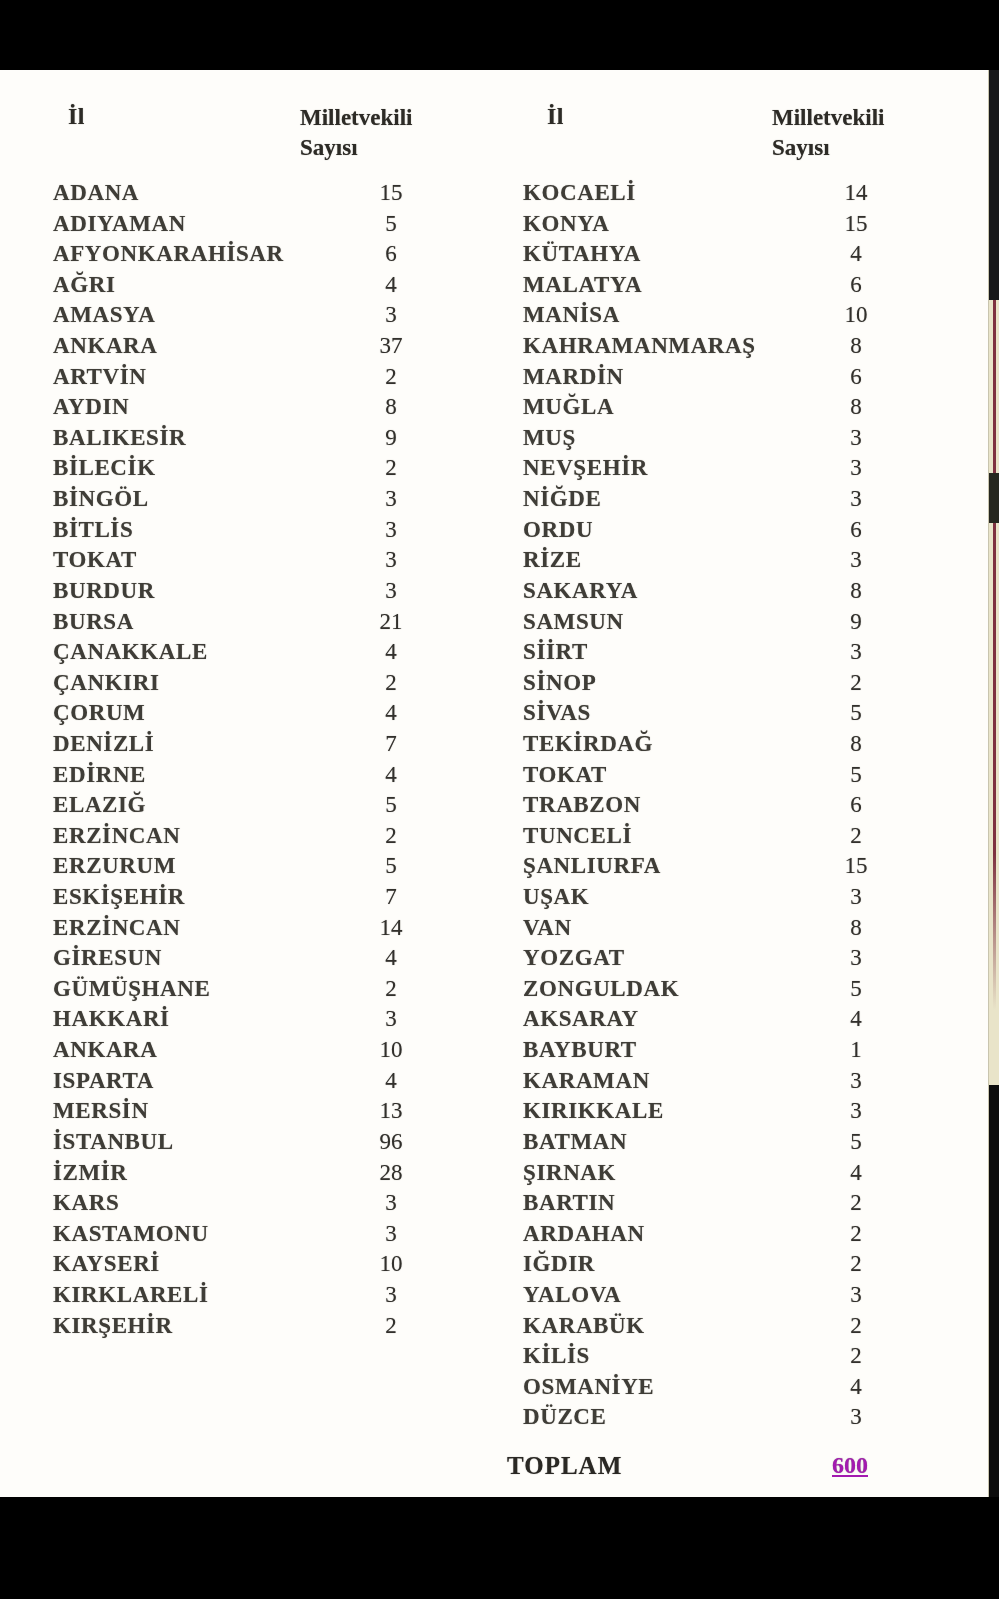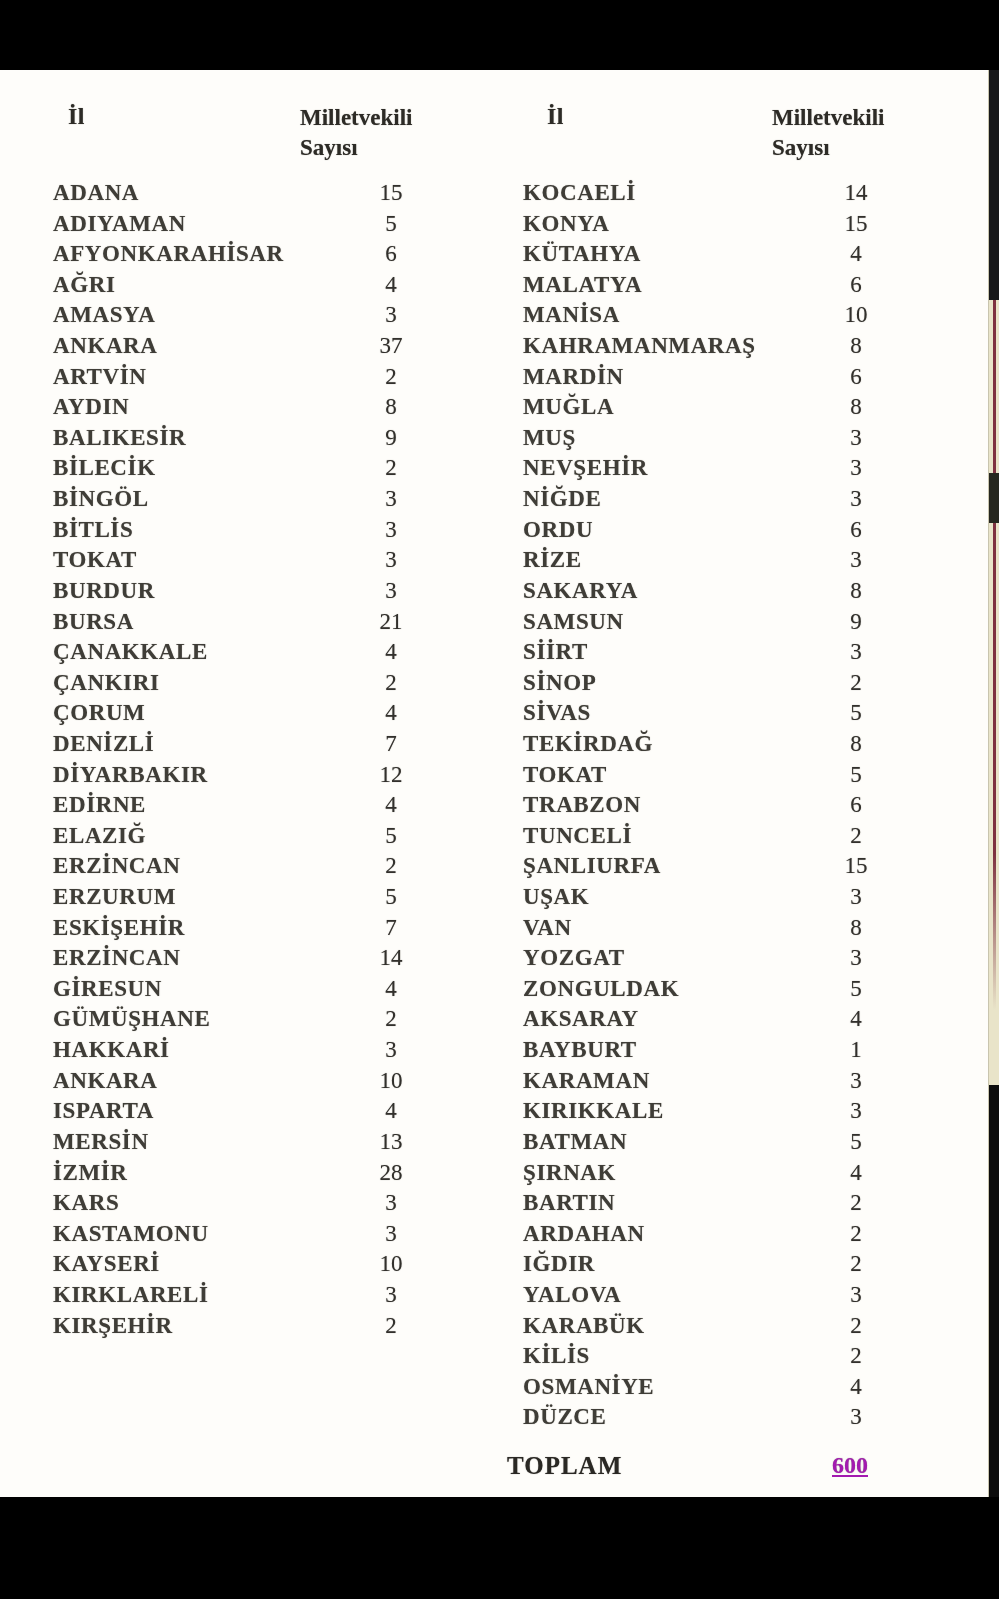--- a/index.html
+++ b/index.html
@@ -171,24 +171,20 @@
         </div>
         <div class="row">
           <span class="il">ÇORUM</span>
           <span class="num">4</span>
         </div>
         <div class="row">
           <span class="il">DENİZLİ</span>
           <span class="num">7</span>
         </div>
         <div class="row">
-          <span class="il">DİYARBAKIR</span>
-          <span class="num">12</span>
-        </div>
-        <div class="row">
           <span class="il">EDİRNE</span>
           <span class="num">4</span>
         </div>
         <div class="row">
           <span class="il">ELAZIĞ</span>
           <span class="num">5</span>
         </div>
         <div class="row">
           <span class="il">ERZİNCAN</span>
           <span class="num">2</span>
@@ -221,20 +217,24 @@
           <span class="il">ANKARA</span>
           <span class="num">10</span>
         </div>
         <div class="row">
           <span class="il">ISPARTA</span>
           <span class="num">4</span>
         </div>
         <div class="row">
           <span class="il">MERSİN</span>
           <span class="num">13</span>
+        </div>
+        <div class="row">
+          <span class="il">İSTANBUL</span>
+          <span class="num">96</span>
         </div>
         <div class="row">
           <span class="il">İZMİR</span>
           <span class="num">28</span>
         </div>
         <div class="row">
           <span class="il">KARS</span>
           <span class="num">3</span>
         </div>
         <div class="row">

